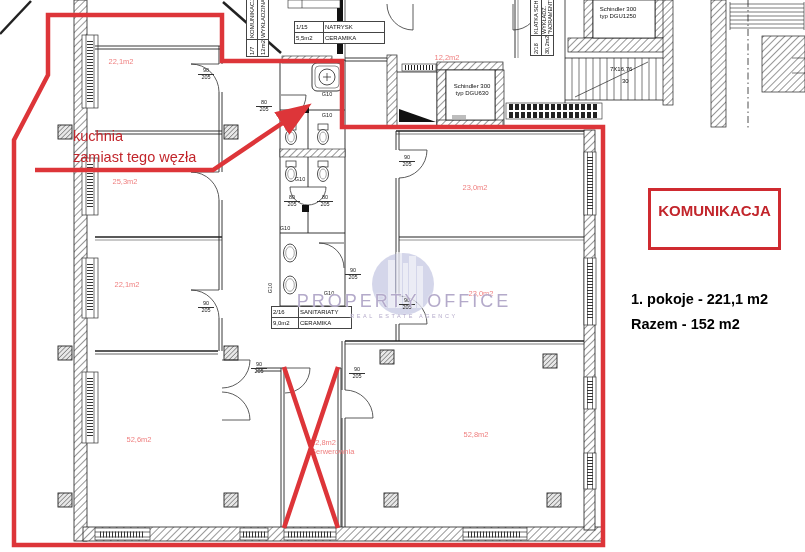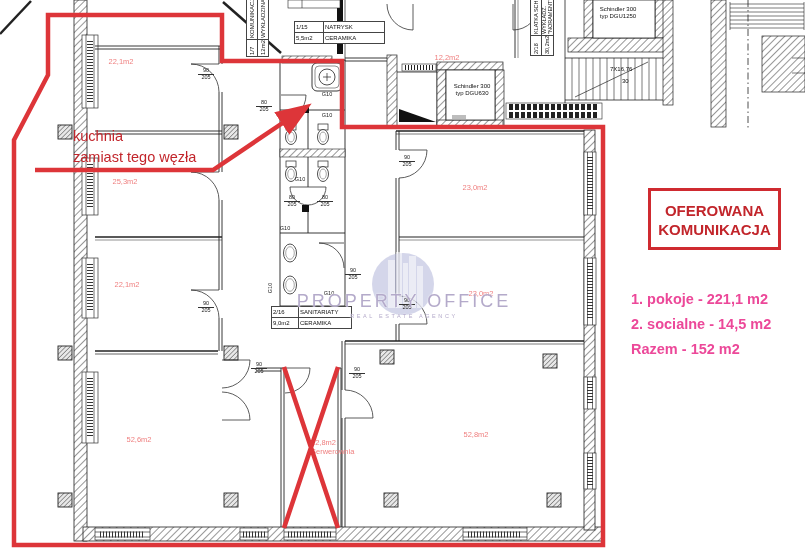--- a/index.html
+++ b/index.html
@@ -15,21 +15,21 @@
   .g10.vertical{transform:translate(-50%,-50%) rotate(-90deg);}
   table.tech{position:absolute;border-collapse:collapse;font-size:6px;color:#111;background:#fff;table-layout:fixed;}
   table.tech td{border:0.8px solid #444;padding:0 1px;height:10px;line-height:7px;white-space:nowrap;overflow:hidden;}
   .vwrap{position:absolute;}
   .vwrap .vin{position:absolute;left:0;transform:rotate(-90deg);transform-origin:0 0;}
   .elev-label{position:absolute;text-align:center;font-size:6px;line-height:7px;color:#111;}
   .stair-lbl{position:absolute;font-size:6px;color:#111;white-space:nowrap;}
   .red-note{position:absolute;color:#c2252b;font-weight:normal;font-size:14.5px;white-space:nowrap;}
   #offer-box{position:absolute;left:648px;top:188px;width:127px;height:46px;border:3px solid #cf2a30;
              color:#c2252b;font-weight:bold;font-size:15px;line-height:19px;text-align:center;padding-top:10px;}
-  #offer-list{position:absolute;left:631px;top:287px;width:170px;color:#ec4899;font-weight:bold;
+  #offer-list{position:absolute;left:631px;top:287px;width:170px;color:#000000;font-weight:bold;
               font-size:14.5px;line-height:25px;}
   .offer-item{white-space:nowrap;}
   #serw-label{position:absolute;left:311px;top:438px;width:0;text-align:center;color:#ef8080;font-size:7.5px;line-height:9px;}
   #serw-label span{display:block;transform:translateX(-50%);white-space:nowrap;}
   #watermark-text{position:absolute;left:404px;top:291px;transform:translateX(-50%);text-align:center;
                   color:rgba(174,163,198,0.92);text-shadow:0 0 2px #fff;}
   .wm1{font-size:18px;font-weight:normal;letter-spacing:3px;white-space:nowrap;}
   .wm2{font-size:5.5px;letter-spacing:2.6px;white-space:nowrap;margin-top:1px;}
 </style>
 </head>
@@ -457,24 +457,22 @@
         <path d="M0,0 L8,3 L0,6 Z" fill="#dd3539"></path>
       </marker>
     </defs>
   </svg>
 
   <div class="layer">
     <div class="red-note" style="left:73px;top:128px;">kuchnia</div>
     <div class="red-note" style="left:73px;top:149px;">zamiast tego węzła</div>
 
     <div id="offer-box">
-      <div>OFEROWANA</div>
       <div>KOMUNIKACJA</div>
     </div>
 
     <div id="offer-list">
         <div class="offer-item">1. pokoje - 221,1 m2</div>
-        <div class="offer-item">2. socialne - 14,5 m2</div>
         <div class="offer-item">Razem - 152 m2</div>
       </div>
   </div>
 
 </div>
 
 </body></html>

